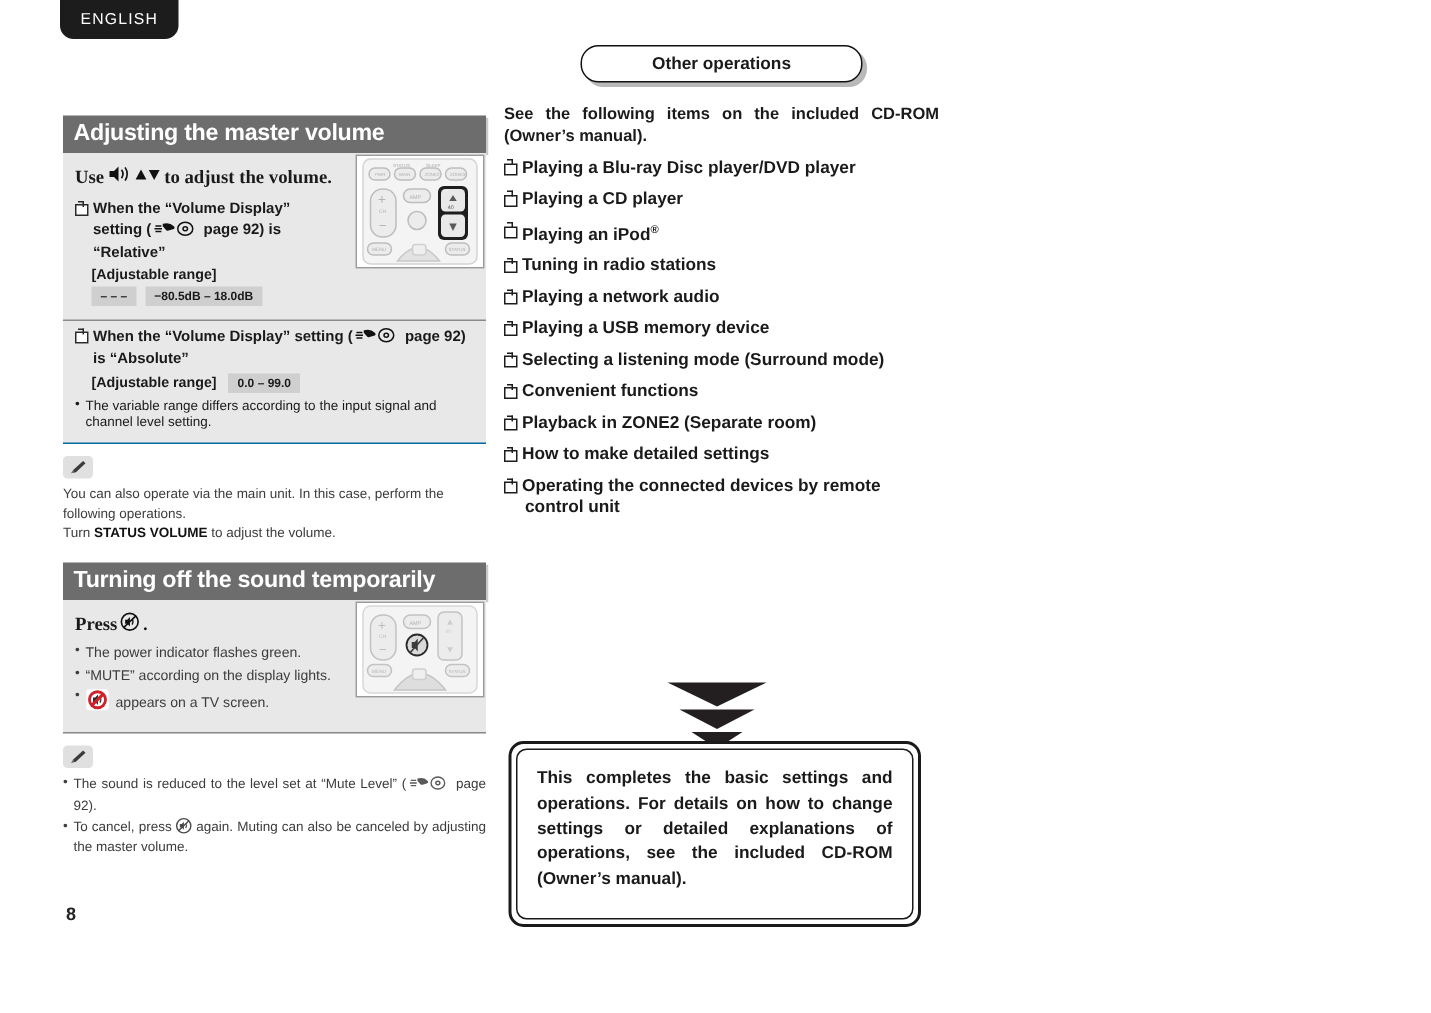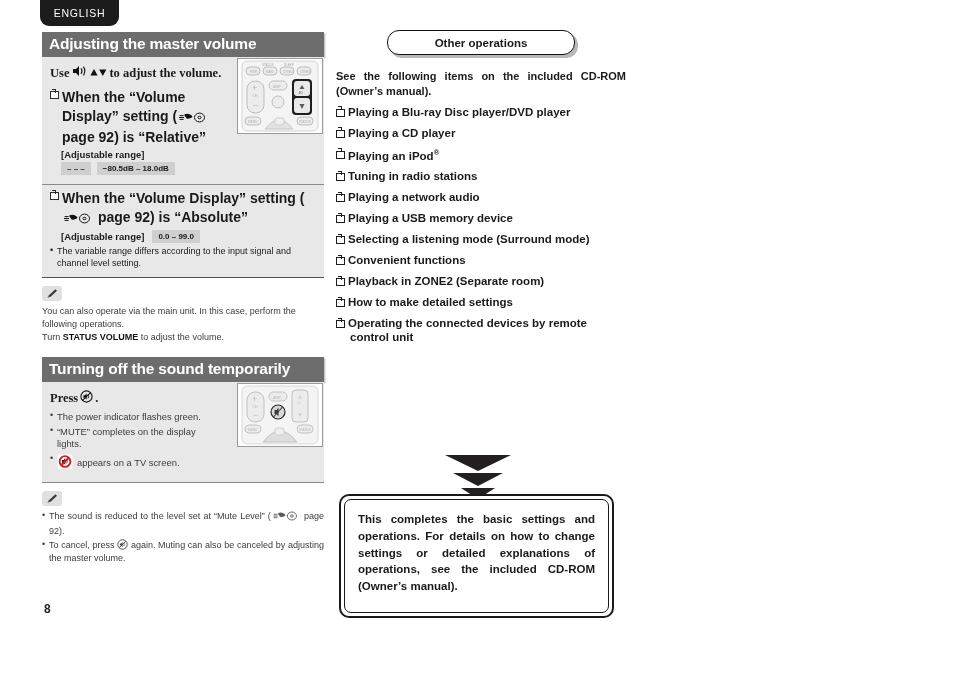--- a/index.html
+++ b/index.html
@@ -29,20 +29,21 @@
   .left-col{position:absolute;left:42px;top:32px;width:282px;}
 
   .sec-head{
     background:#6d6d6d;
     color:#ffffff;
     font-weight:bold;
     font-size:15.5px;
     padding:3px 0 4px 7px;
     letter-spacing:-.2px;
     box-shadow:1.5px 1.5px 0 #c9c9c9;
+    margin-top:45px;
   }
   .sec-body{
     background:#e8e8e8;
     border-bottom:1px solid #8a8a8a;
     position:relative;
     padding:6px 0 6px 0;
     min-height:40px;
   }
   .sec-body .txtwrap{padding:0 8px;width:188px;box-sizing:border-box;}
 
@@ -50,21 +51,21 @@
     font-family:"Liberation Serif", serif;
     font-weight:bold;font-size:12.5px;
     margin:2px 0 7px 0;
     display:flex;align-items:center;gap:2px;
     white-space:nowrap;
   }
   .spk-ico{display:inline-block;vertical-align:-1px;}
   .updn{font-size:11px;letter-spacing:-1px;}
 
   .bullet-sq{
-    font-size:14px;
+    font-size:10px;
     font-weight:bold;
     line-height:1.35;
     margin-bottom:2px;
     position:relative;
     padding-left:12px;
   }
   .bullet-sq .sq{
     position:absolute;left:0;top:3px;
     width:7px;height:6px;
     border:1.2px solid #2a2a2a;
@@ -342,21 +343,21 @@
             <svg width="13" height="13" viewBox="0 0 13 13">
               <circle cx="6.5" cy="6.5" r="5.6" fill="none" stroke="#111" stroke-width="1.1"></circle>
               <polygon points="3.4,5.2 4.9,5.2 6.6,3.3 6.6,9.7 4.9,7.8 3.4,7.8" fill="#111"></polygon>
               <path d="M8 4.6 Q9.3 6.5 8 8.4" stroke="#111" stroke-width=".9" fill="none"></path>
               <line x1="2.4" y1="10.4" x2="10.6" y2="2.6" stroke="#111" stroke-width="1.1"></line>
             </svg>
           </span>
           <span>.</span>
         </div>
         <div class="note-dot" style="font-size:9.4px;color:#3c3c3c;">The power indicator flashes green.</div>
-        <div class="note-dot" style="font-size:9.4px;color:#3c3c3c;">“MUTE” completes on the display lights.</div>
+        <div class="note-dot" style="font-size:9.4px;color:#3c3c3c;">“MUTE” according on the display lights.</div>
         <div class="note-dot" style="font-size:9.4px;color:#3c3c3c;display:flex;align-items:center;gap:4px;">
           <span>
             <svg width="16" height="15" viewBox="0 0 16 15">
               <rect x="0.5" y="0.5" width="15" height="14" rx="2" fill="#ffffff"></rect>
               <circle cx="8" cy="7.5" r="6.3" fill="#d0202a"></circle>
               <circle cx="8" cy="7.5" r="4.4" fill="#ffffff"></circle>
               <polygon points="5,6 6.5,6 8.3,4 8.3,11 6.5,9 5,9" fill="#2a2a2a"></polygon>
               <path d="M9.6 5.6 Q10.9 7.5 9.6 9.4" stroke="#2a2a2a" stroke-width=".8" fill="none"></path>
               <line x1="4.2" y1="11.3" x2="11.8" y2="3.7" stroke="#d0202a" stroke-width="2.1"></line>
             </svg>

